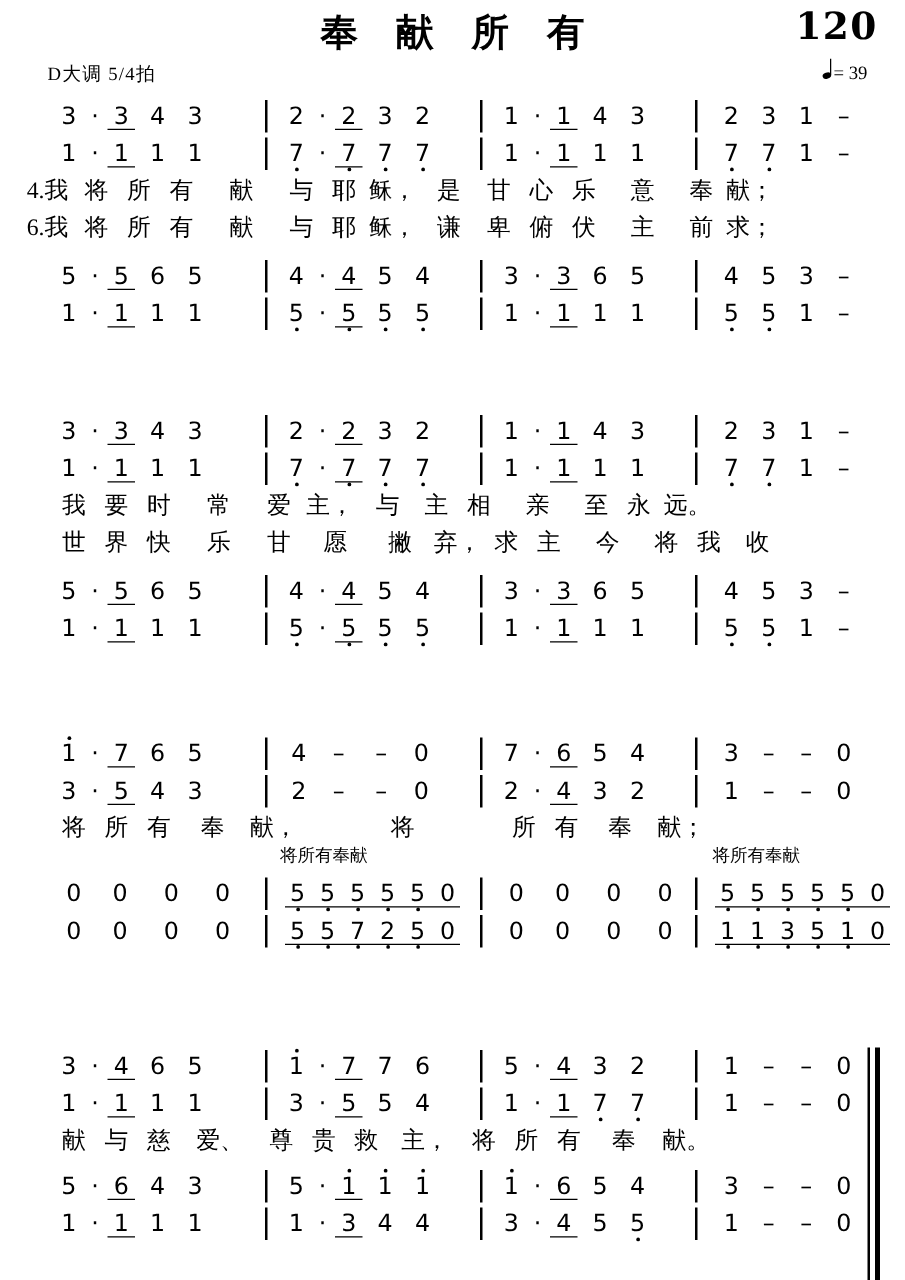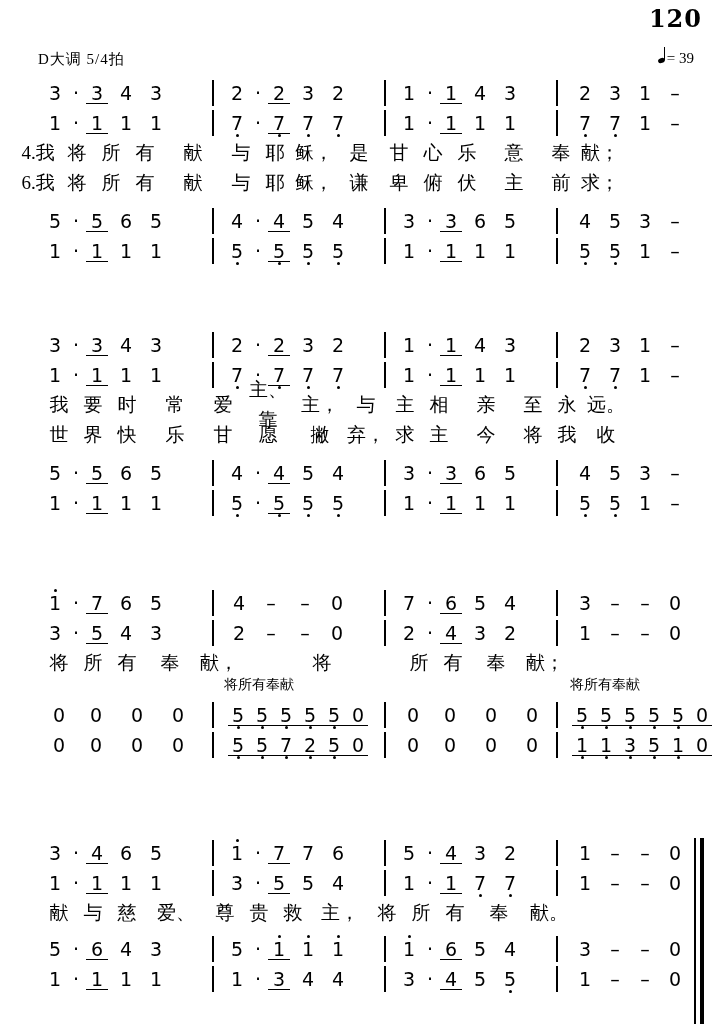--- a/index.html
+++ b/index.html
@@ -20,21 +20,21 @@
     font-family:"DejaVu Serif", serif;
     font-weight:bold;
     font-size:30px;
     letter-spacing:10px;
     text-indent:10px;
   }
   .number{
     position:absolute;top:4px;right:22px;
     font-family:"DejaVu Serif", serif;
     font-weight:bold;
-    font-size:24px;
+    font-size:30px;
     letter-spacing:1px;
   }
   .keysig{
     position:absolute;top:50px;left:38px;
     font-size:15px;
     letter-spacing:1px;
     font-family:"Liberation Serif", serif;
   }
   .tempo{
     position:absolute;top:50px;right:30px;
@@ -116,20 +116,21 @@
   .verse-no{
     font-family:"Liberation Serif", serif;
     font-size:17px;
   }
 </style>
 </head>
 <body>
 
 <div class="page">
 
+  <div class="title">奉 献 所 有</div>
   <div class="number">120</div>
   <div class="keysig">D大调  5/4拍</div>
   <div class="tempo"><span class="quarter"></span><span>= 39</span></div>
 
   <div class="system" style="top:78px">
 
     <div class="rowline">
       <div class="cells" style="position:absolute;left:42px;">
         <span class="cell" style="width:26px">3</span>
         <span class="cell" style="width:16px">·</span>
@@ -370,21 +371,20 @@
       </div>
     </div>
 
     <div class="rowline">
       <div class="cells" style="position:absolute;left:42px;">
         <span class="cell lyr" style="width:34px">我</span>
         <span class="cell lyr" style="width:34px">要</span>
         <span class="cell lyr" style="width:34px">时</span>
         <span class="cell lyr" style="width:62px">常</span>
         <span class="cell lyr" style="width:34px">爱</span>
-        <span class="cell lyr" style="width:56px">主、靠</span>
         <span class="cell lyr" style="width:48px">主，</span>
         <span class="cell lyr" style="width:44px">与</span>
         <span class="cell lyr" style="width:34px">主</span>
         <span class="cell lyr" style="width:34px">相</span>
         <span class="cell lyr" style="width:60px">亲</span>
         <span class="cell lyr" style="width:34px">至</span>
         <span class="cell lyr" style="width:34px">永</span>
         <span class="cell lyr" style="width:44px">远。</span>
       </div>
     </div>

